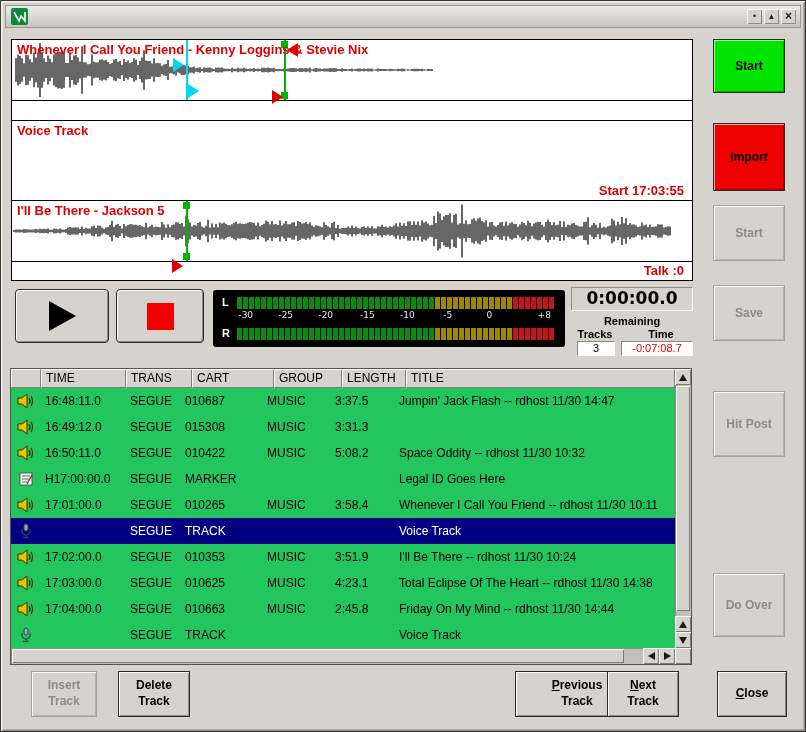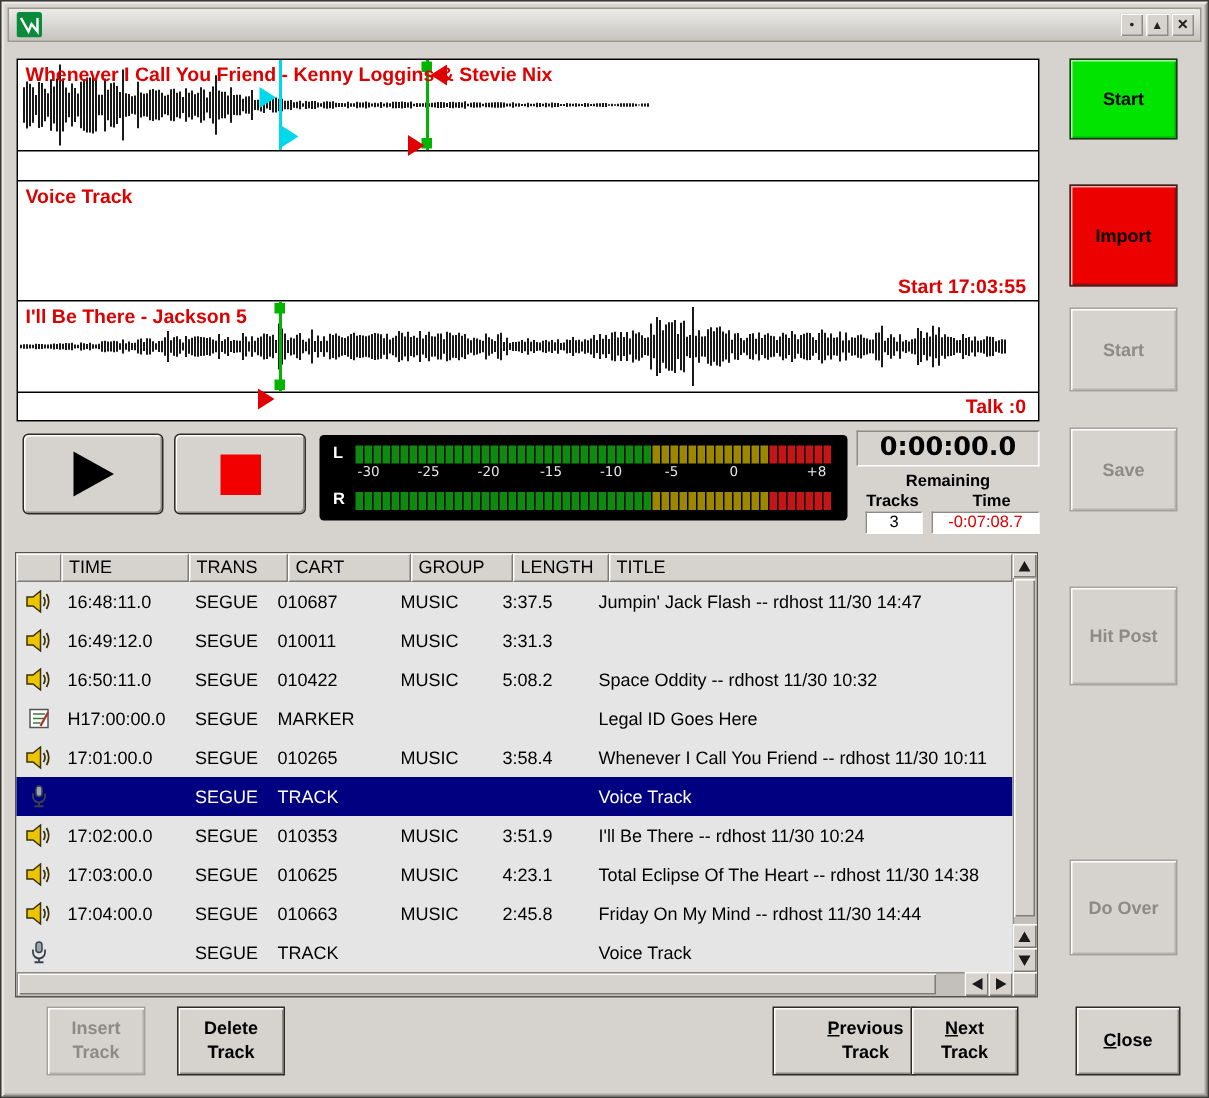--- a/index.html
+++ b/index.html
@@ -82,21 +82,21 @@
   .tracks-box { left:576px; width:38px; }
   .time-box { left:620px; width:72px; color:var(--time-red,#e00000); }
 
   
   .log { position:absolute; left:10px; top:368px; width:680px; height:295px;
     outline:1px solid #56534f; }
   .log-header { position:absolute; left:0; top:0; width:664px; height:19px; display:flex; }
   .hcell { height:19px; line-height:17px; font-size:12px; padding-left:4px;
     background:#d6d3ce; border:1px solid; border-color:#fff #807d78 #807d78 #fff;
     white-space:nowrap; overflow:hidden; }
-  .log-body { position:absolute; left:0; top:19px; width:664px; height:260px; background:#e5e5e5; }
+  .log-body { position:absolute; left:0; top:19px; width:664px; height:260px; background:#22c55e; }
   .lrow { display:flex; height:26px; }
   .cell { font-size:12px; padding-left:4px; white-space:nowrap; overflow:hidden;
     height:26px; line-height:26px; color:#000; }
   .icell { display:flex; align-items:center; justify-content:center; padding:0; }
   .lrow.sel { background:var(--sel-bg,#000080); }
   .lrow.sel .cell { color:#fff; }
 
   .vscroll { position:absolute; left:664px; top:0; width:16px; height:279px;
     background:#c3c0bb; box-shadow: inset 1px 1px 0 #8e8b86; }
   .hscroll { position:absolute; left:0; top:279px; width:664px; height:16px;
@@ -350,21 +350,21 @@
         </div>
         <div class="lrow">
           <div class="cell icell" style="width: 30px;">
             <svg width="18" height="16" viewBox="0 0 18 16">
               <polygon points="1,5 5,5 10,1 10,15 5,11 1,11" fill="#ecc500" stroke="#3a3000" stroke-width="1"></polygon>
               <path d="M12 5 Q14 8 12 11 M14 3 Q17 8 14 13" fill="none" stroke="#3a3000" stroke-width="1.2"></path>
             </svg>
           </div>
           <div class="cell" style="width: 85px;">16:49:12.0</div>
           <div class="cell" style="width: 55px;">SEGUE</div>
-          <div class="cell" style="width: 82px;">010011</div>
+          <div class="cell" style="width: 82px;">015308</div>
           <div class="cell" style="width: 68px;">MUSIC</div>
           <div class="cell" style="width: 64px;">3:31.3</div>
         </div>
         <div class="lrow">
           <div class="cell icell" style="width: 30px;">
             <svg width="18" height="16" viewBox="0 0 18 16">
               <polygon points="1,5 5,5 10,1 10,15 5,11 1,11" fill="#ecc500" stroke="#3a3000" stroke-width="1"></polygon>
               <path d="M12 5 Q14 8 12 11 M14 3 Q17 8 14 13" fill="none" stroke="#3a3000" stroke-width="1.2"></path>
             </svg>
           </div>

